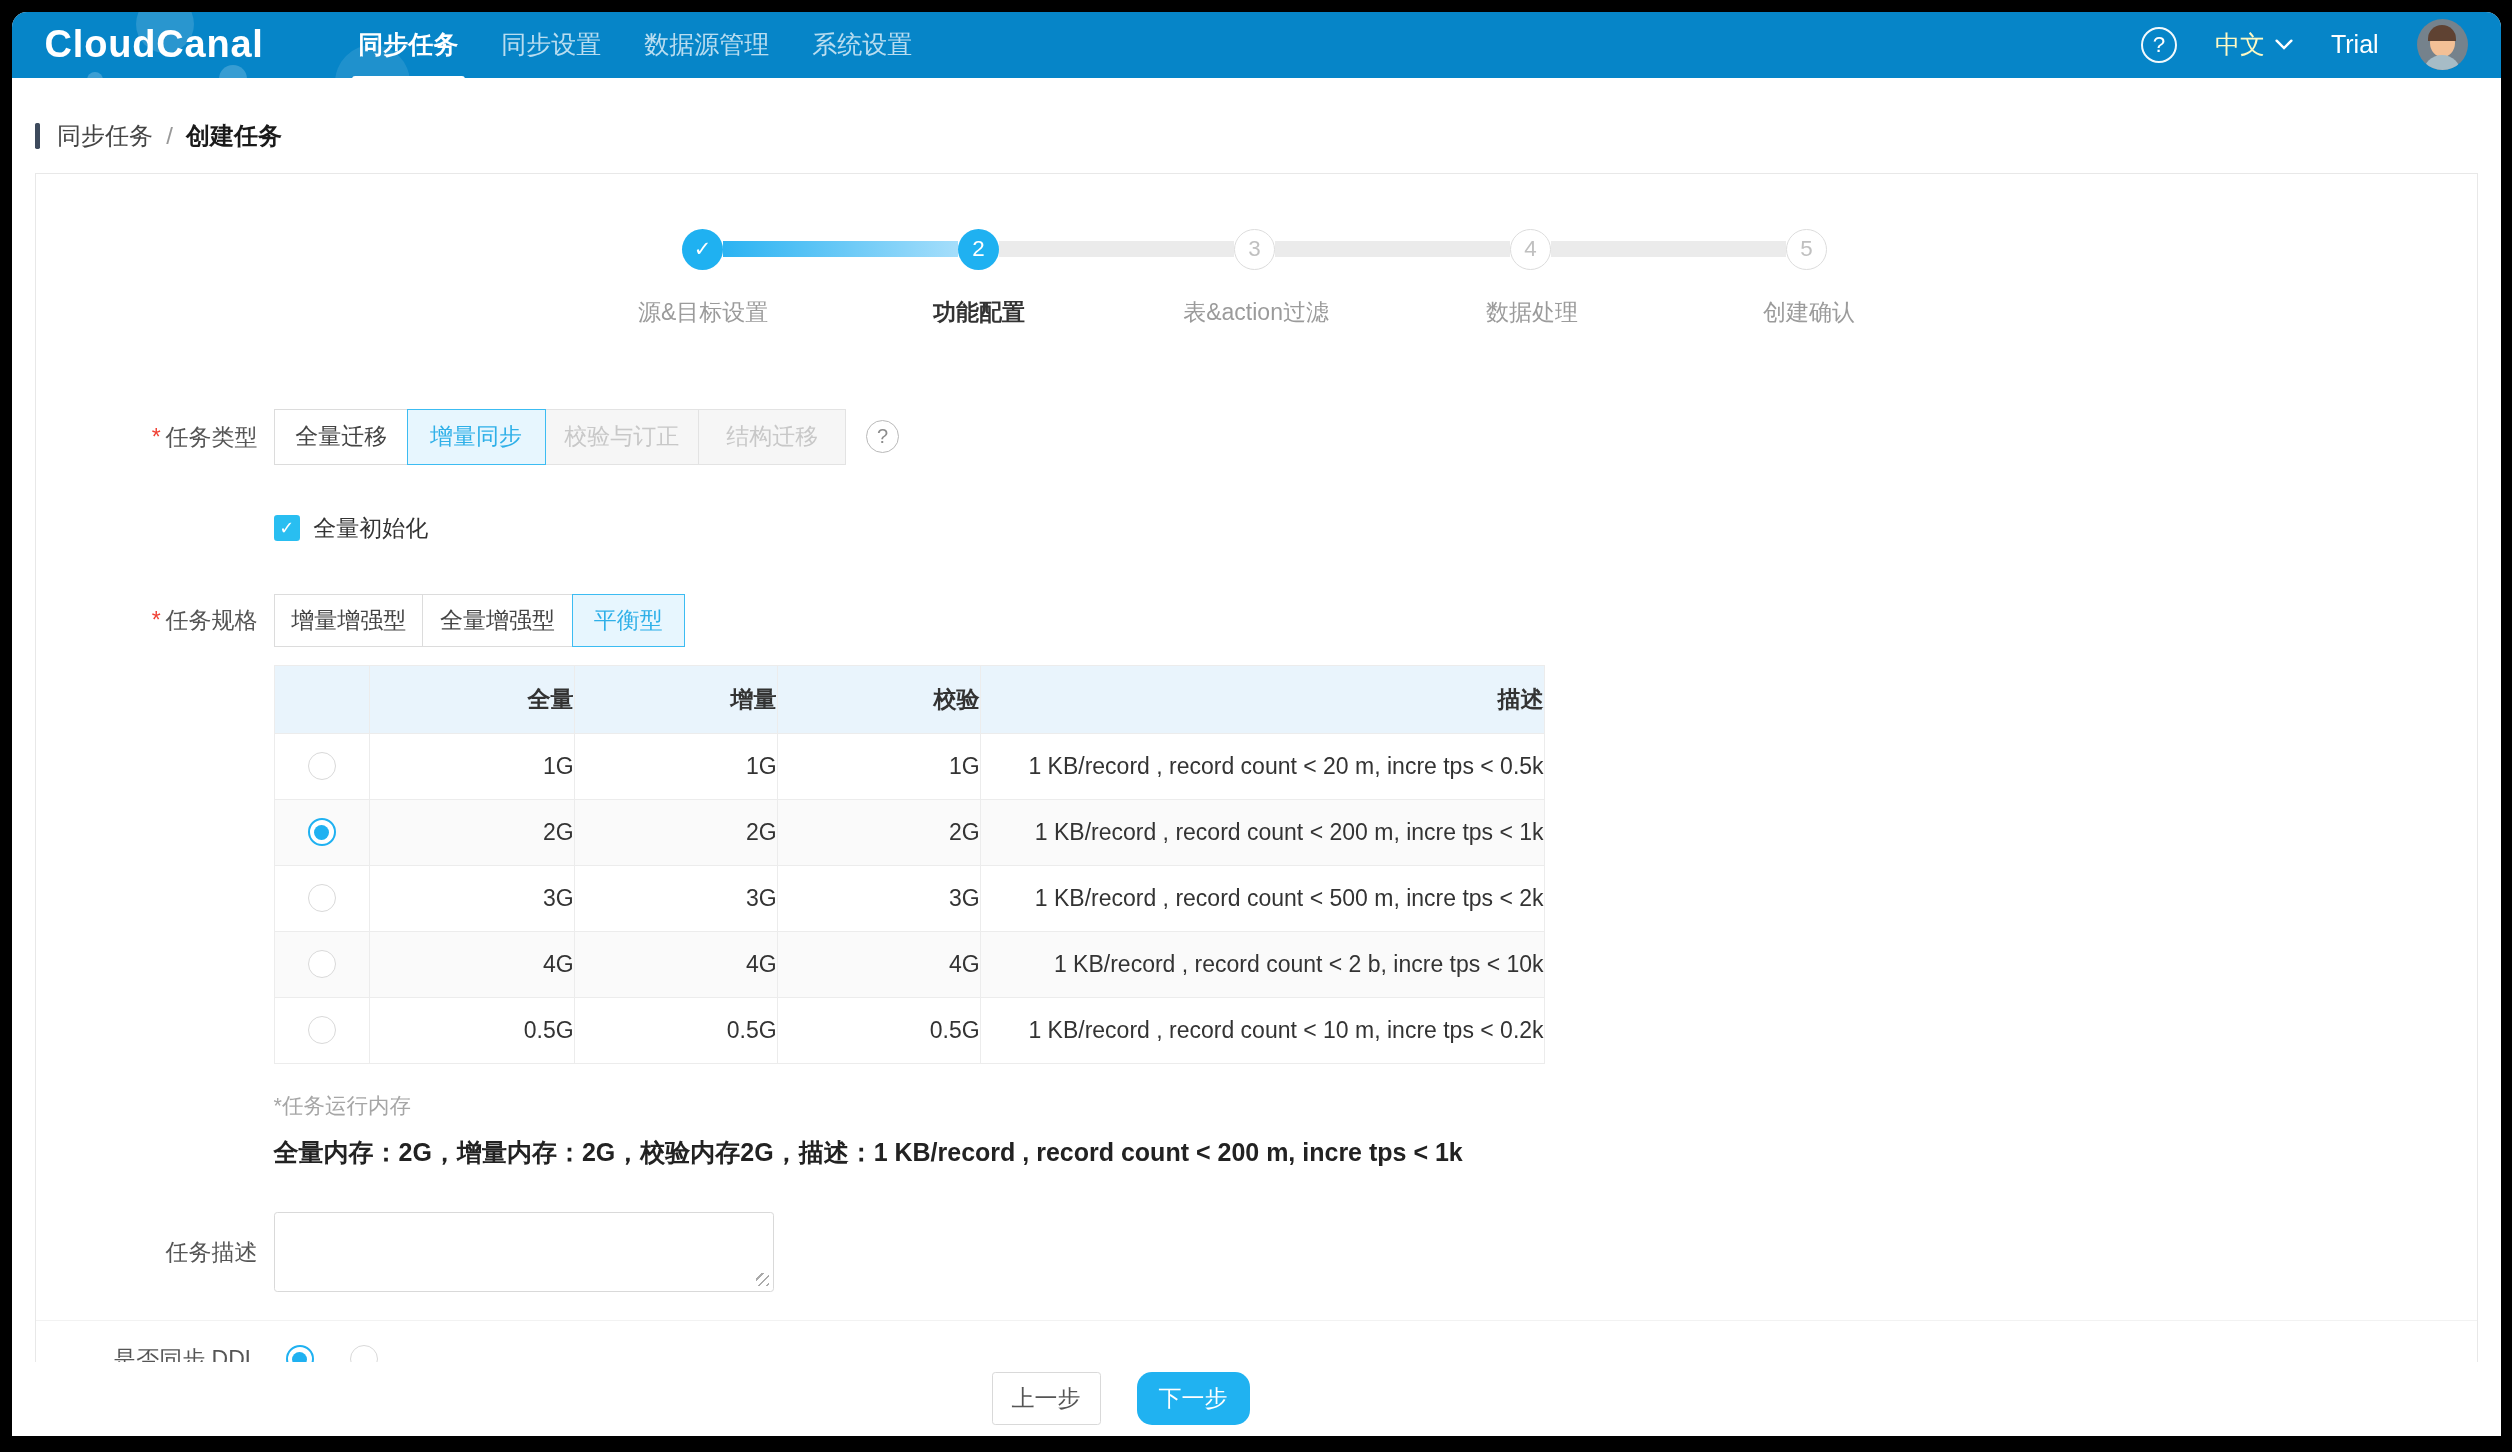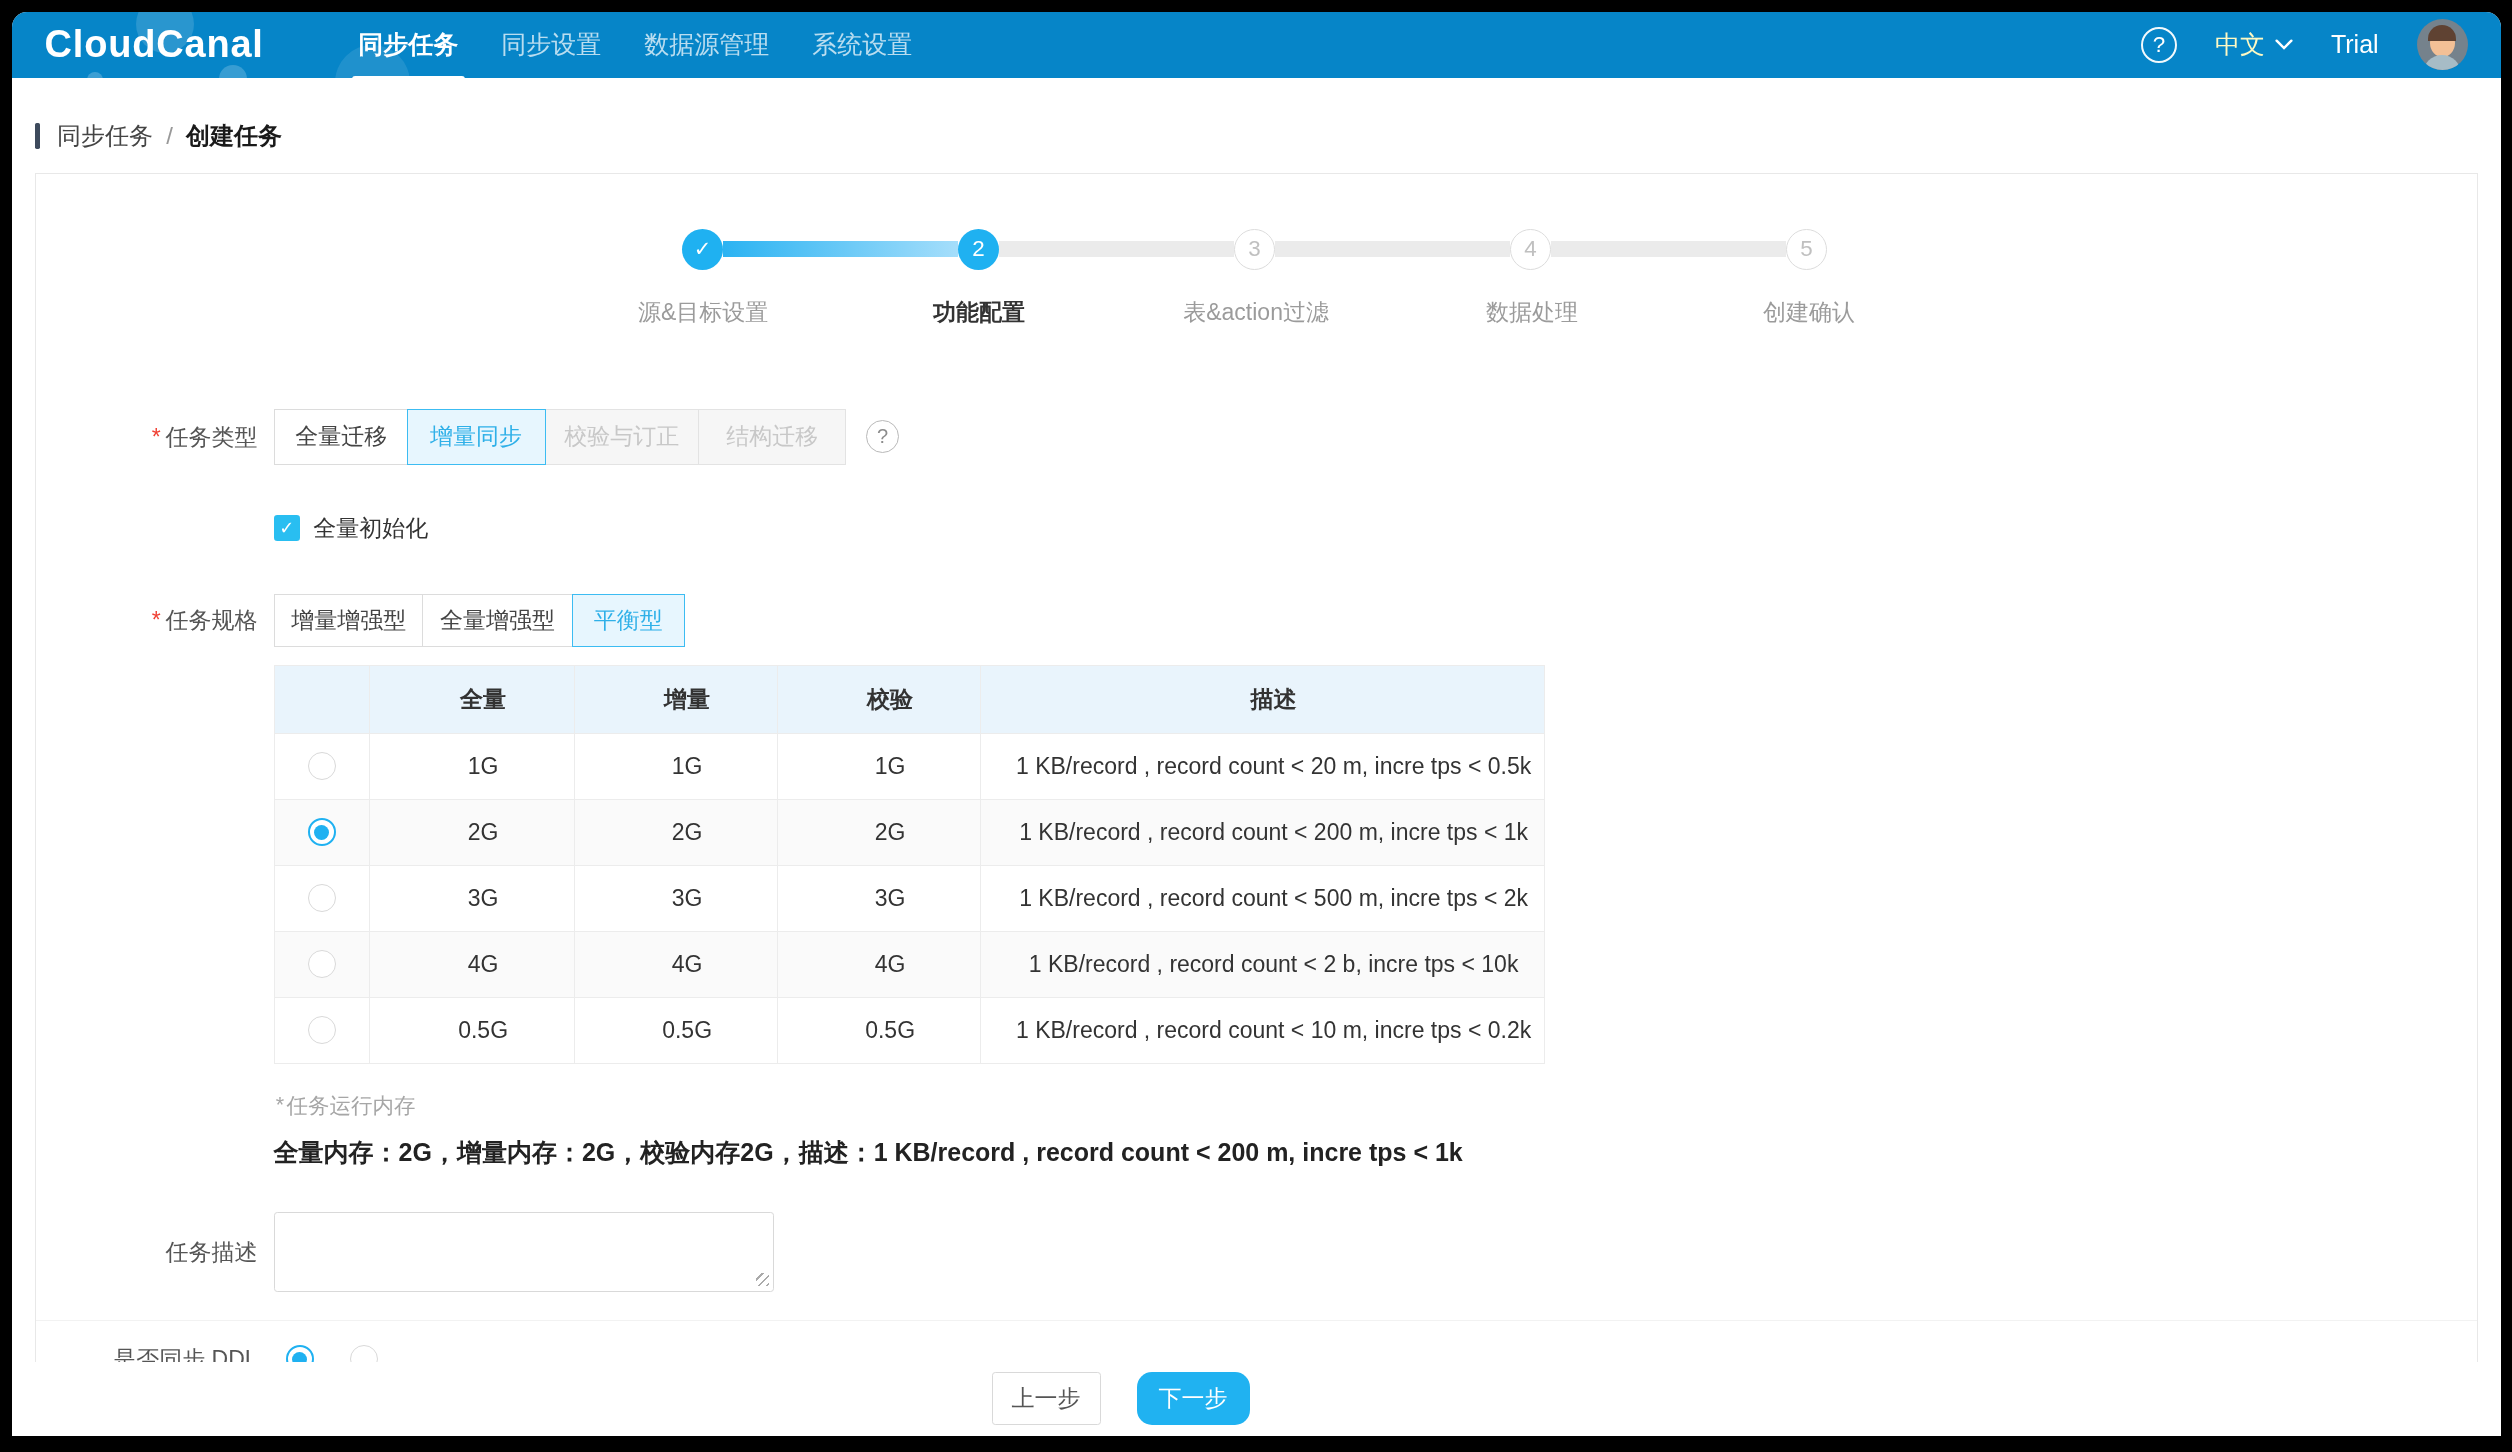--- a/index.html
+++ b/index.html
@@ -68,30 +68,30 @@
 
   .row-check { top:339px; left:238px; display:flex; align-items:center; gap:13.2px; position:absolute; cursor:pointer; }
   .checkbox { width:26.5px; height:26.5px; border-radius:3.3px; background:#29bef1; color:#fff; font-size:18px; font-weight:bold; display:flex; align-items:center; justify-content:center; }
   .check-lbl { font-size:23px; color:#333; }
 
   .row-spec { top:420px; }
   .row-spec .flabel { line-height:53px; }
 
   
   .spec-table { position:absolute; top:491px; left:238px; width:1269px; border-collapse:collapse; table-layout:fixed; }
-  .spec-table th, .spec-table td { border:1.7px solid #ececec; font-size:23px; color:#333; padding:0 0 0 23px; text-align:center; }
+  .spec-table th, .spec-table td { border:1.7px solid #ececec; font-size:23px; color:#333; padding:0 0 0 23px; text-align:right; }
   .spec-table th { background:#e9f4fc; height:68px; font-weight:bold; }
   .spec-table td { height:66px; background:#fff; }
   .spec-table tr.alt td { background:#fafafa; }
   .cell-radio { padding:0 !important; text-align:center !important; }
   .radio { width:28px; height:28px; border-radius:50%; border:1.7px solid #d9d9d9; background:#fff; margin:0 auto; cursor:pointer; display:flex; align-items:center; justify-content:center; }
   .radio.checked { border:2.5px solid #1fb1f1; }
   .radio.checked i { width:15px; height:15px; border-radius:50%; background:#1fb1f1; }
 
-  .mem-note { position:absolute; top:917px; left:238px; font-size:21.5px; color:#a6a6a6;font-family:Liberation Mono, monospace; }
+  .mem-note { position:absolute; top:917px; left:238px; font-size:21.5px; color:#a6a6a6; }
   .mem-summary { position:absolute; top:962px; left:238px; font-size:25px; font-weight:bold; color:#222; }
 
   .row-desc { top:1038px; }
   .row-desc .flabel { line-height:80px; color:#555; }
   .desc-wrap { position:relative; margin-left:16.6px; }
   .desc-area { width:500px; height:80px; border:1.7px solid #d9d9d9; border-radius:3.3px; resize:none; font-size:21.5px; padding:8.3px 11.6px; font-family:inherit; outline:none; }
   .resize-handle { position:absolute; right:5px; bottom:8.3px; width:13.2px; height:13.2px; background:repeating-linear-gradient(135deg, transparent 0 4.1px, #aaa 4.1px 5.8px); pointer-events:none; }
 
   .divider { position:absolute; top:1146px; left:0; right:0; height:1.7px; background:#f2f2f2; }
 

